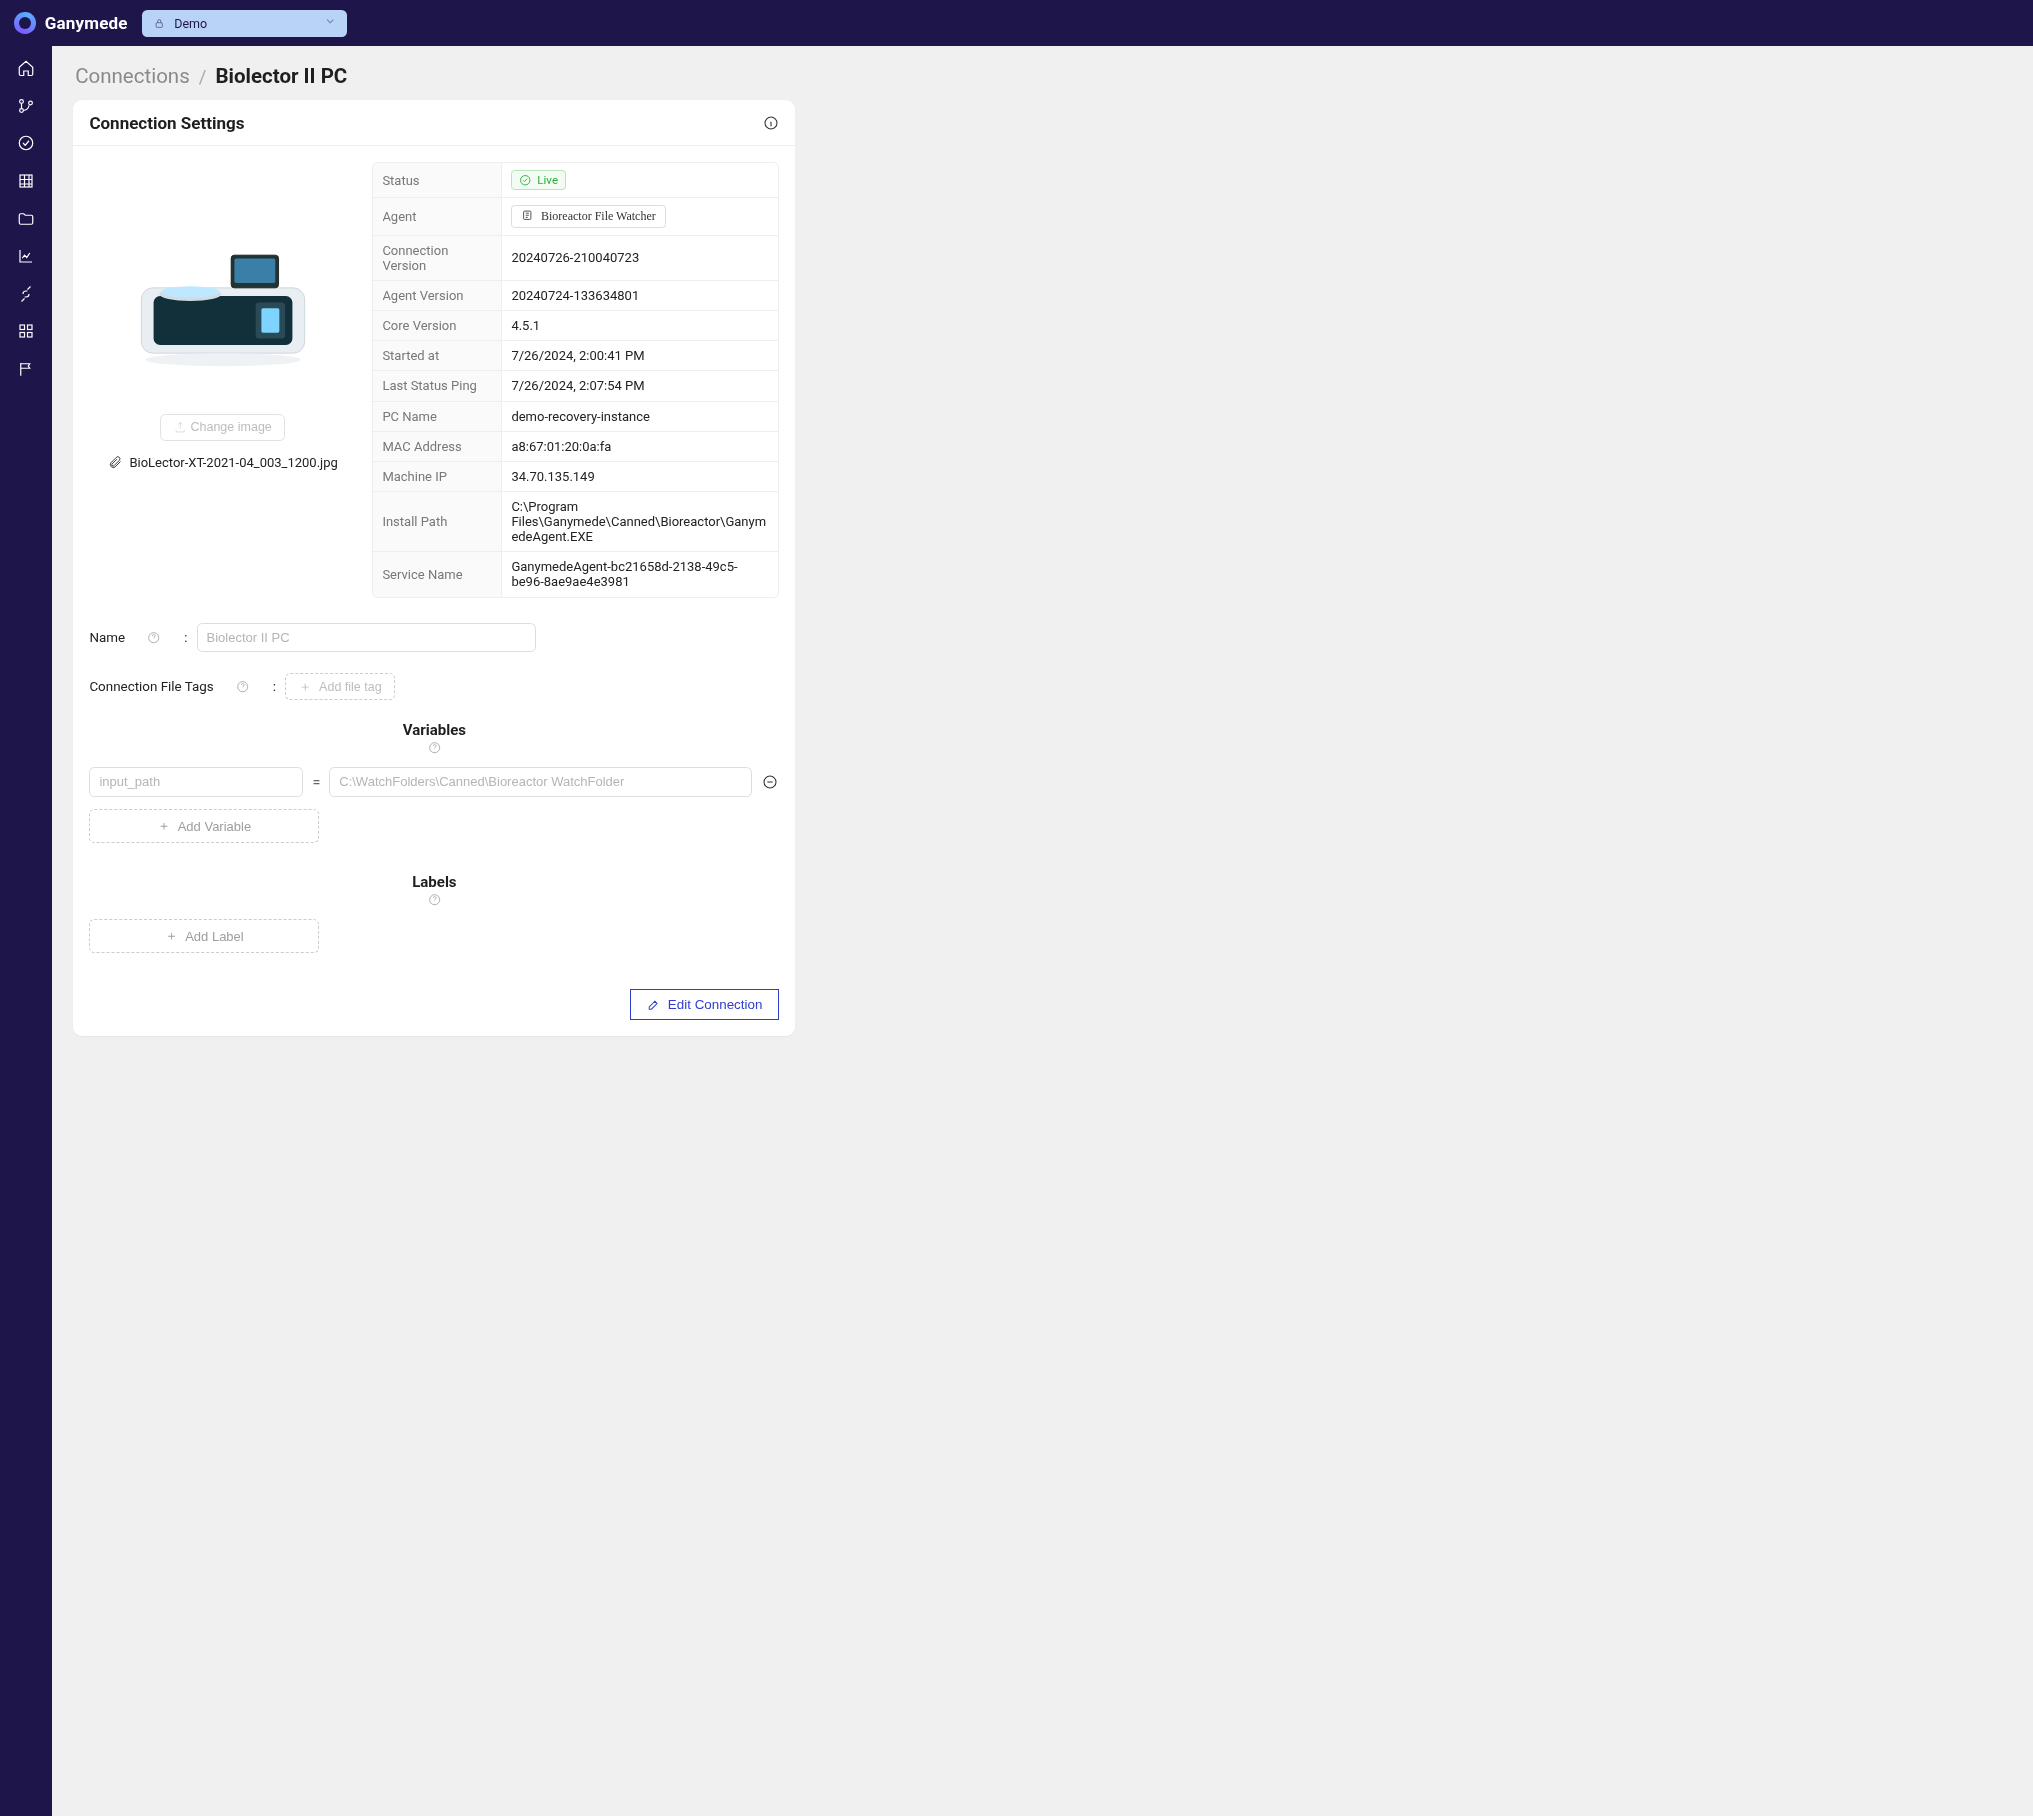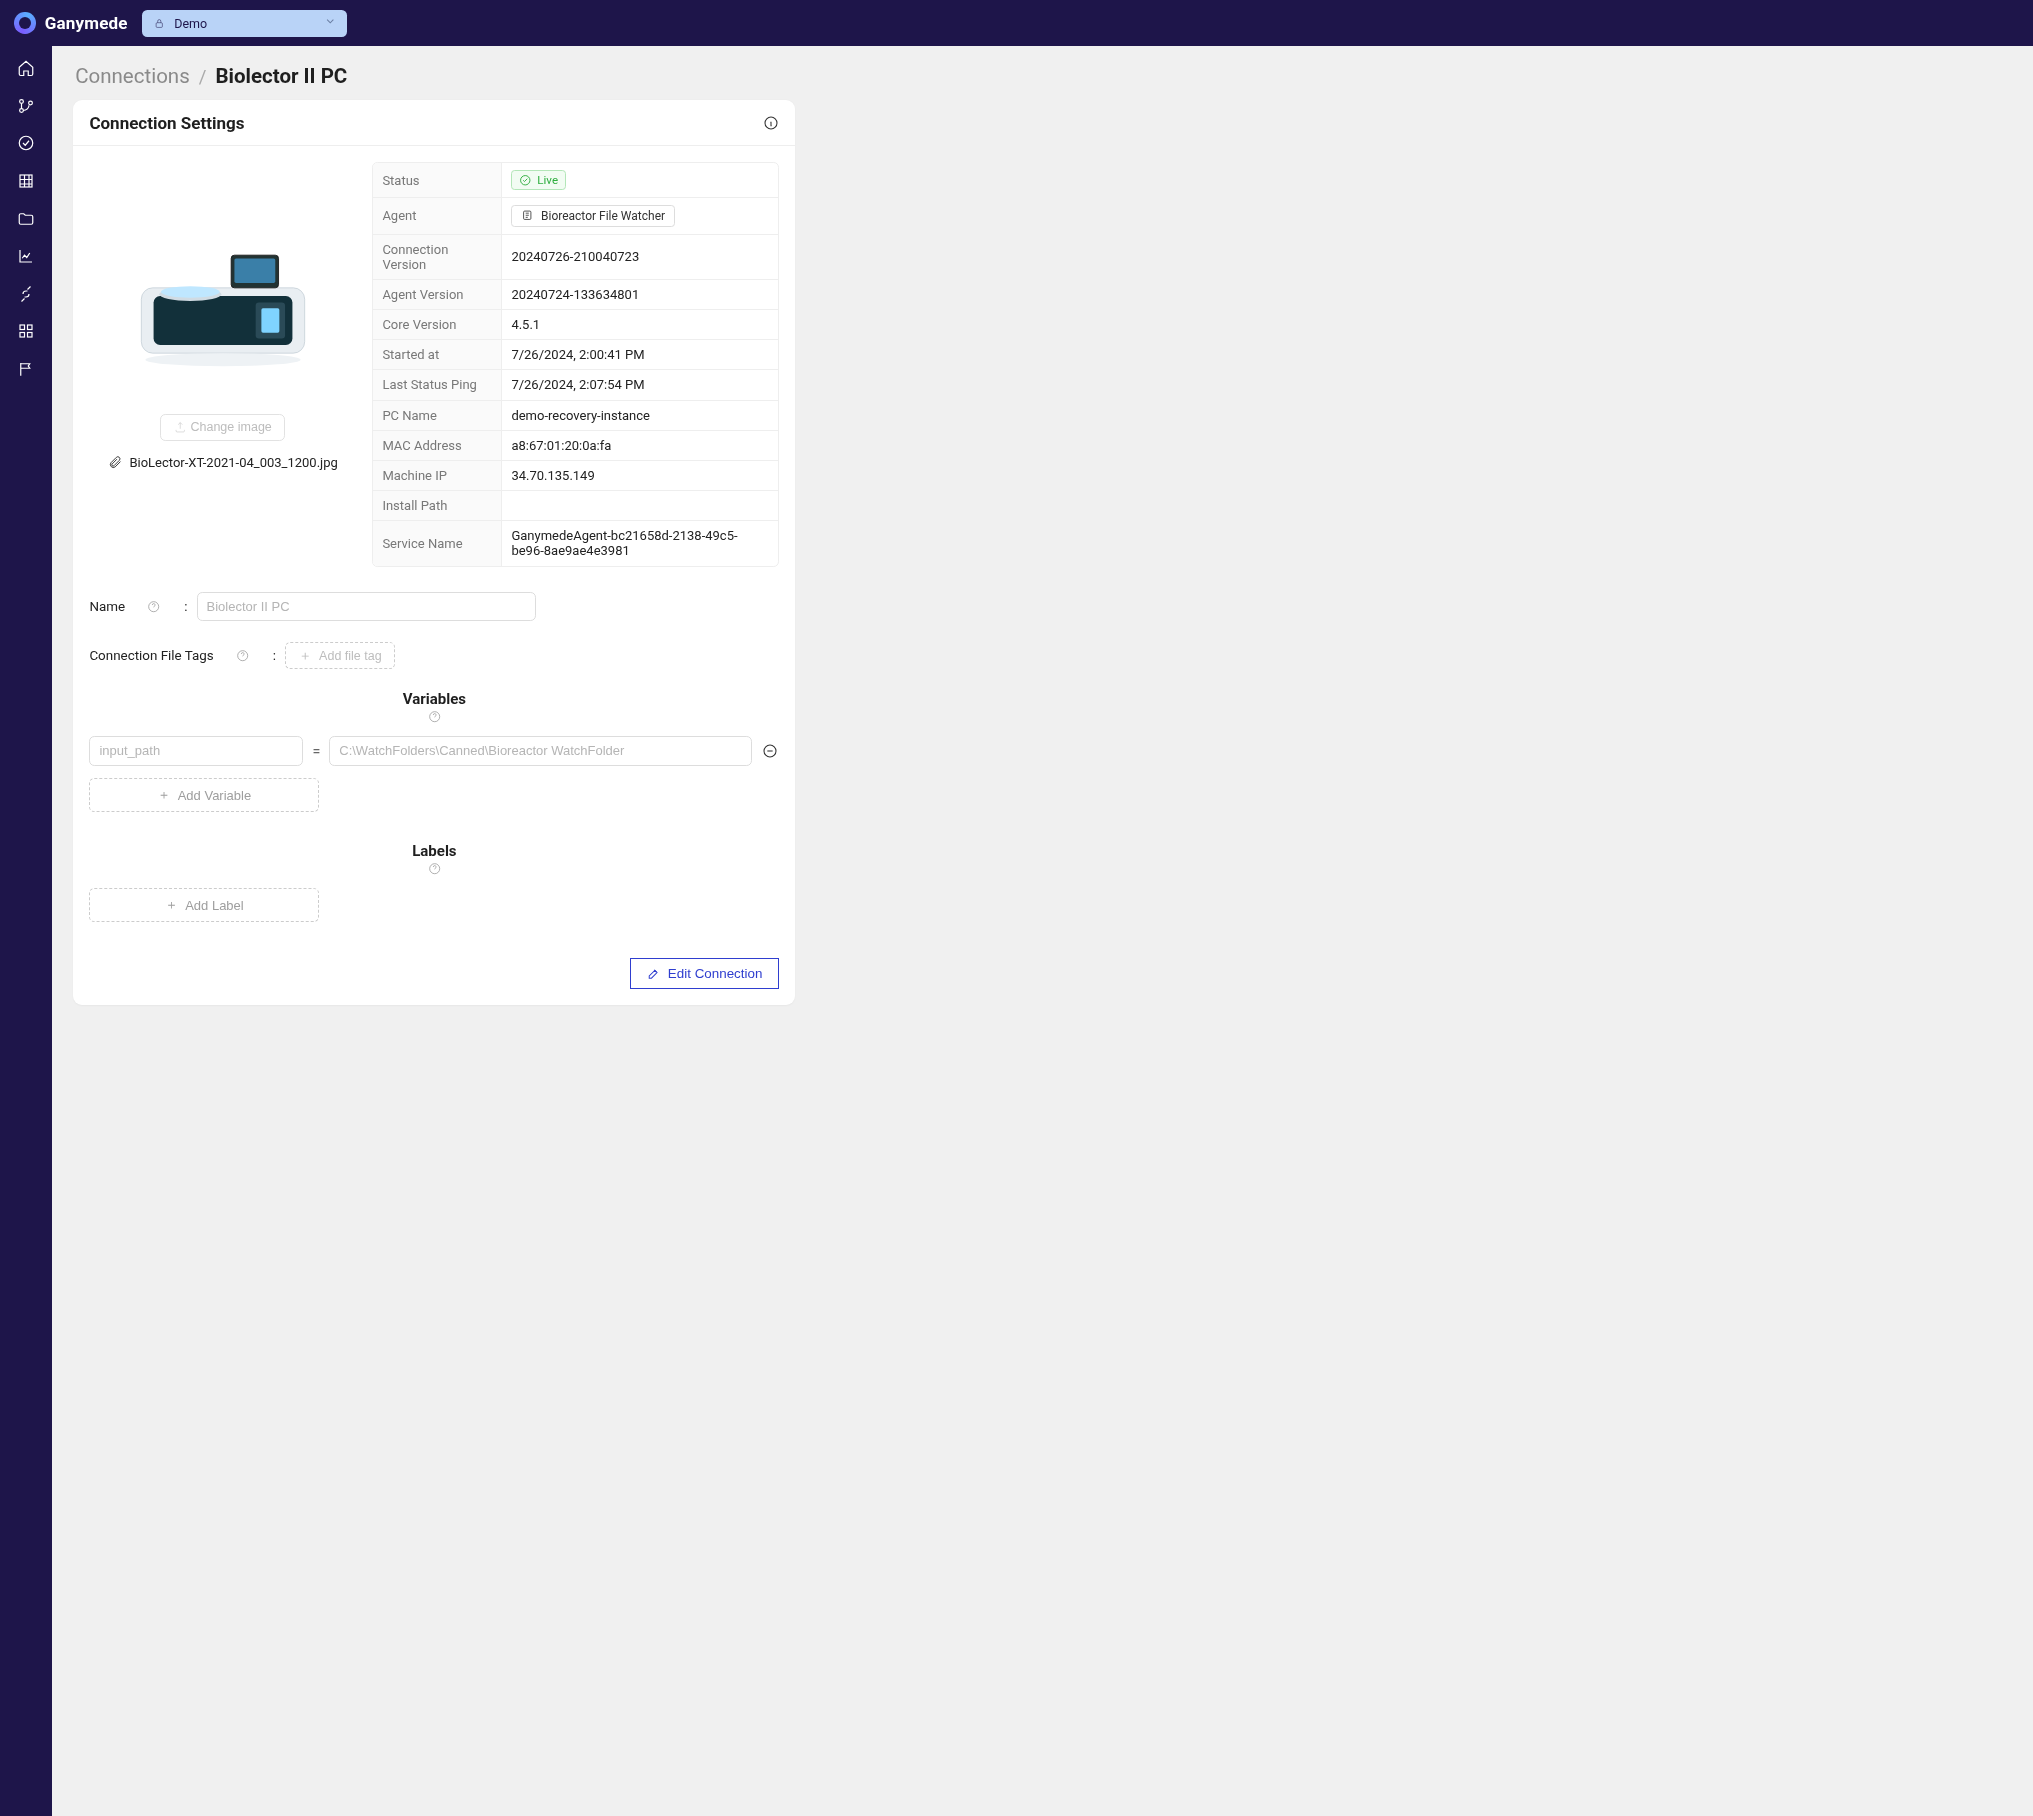--- a/index.html
+++ b/index.html
@@ -86,21 +86,21 @@
   .info-value { flex: 1; padding: 7.1px 9px; color: #222; word-break: break-word; display: flex; align-items: center; }
   .status-badge {
     display: inline-flex; align-items: center; gap: 5.3px;
     border: 0.9px solid #b3e6b8; background: #f2fcf3; color: #2fae3f;
     border-radius: 3.6px; padding: 1.8px 7.1px; font-size: 11.6px;
   }
   .status-badge svg { width: 12.5px; height: 12.5px; stroke: #2fae3f; fill: none; stroke-width: 1.8; }
   .agent-badge {
     display: inline-flex; align-items: flex-start; gap: 7.1px;
     border: 0.9px solid #ddd; background: #fff; color: #333;
-    border-radius: 3.6px; padding: 2.7px 9px; font-size: 12px; cursor: pointer;
+    border-radius: 3.6px; padding: 2.7px 9px; font-size: 12px; cursor: pointer; font-family: Liberation Serif, serif;
   }
   .agent-badge svg { width: 12.5px; height: 12.5px; stroke: #333; fill: none; stroke-width: 1.6; }
   .form-section { margin-top: 25px; }
   .form-row { display: flex; align-items: center; gap: 9px; margin-bottom: 21.4px; }
   .form-label { font-size: 13.4px; color: #222; display: flex; align-items: center; gap: 22px; }
   .help-icon { width: 13.4px; height: 13.4px; display: inline-flex; }
   .help-icon svg { width: 13.4px; height: 13.4px; stroke: #999; fill: none; stroke-width: 1.4; }
   .text-input {
     border: 0.9px solid #ddd; border-radius: 5.3px; padding: 6.2px 9px; font-size: 13px;
     width: 339px; color: #333;
@@ -317,20 +317,21 @@
               <div class="info-row">
                 <div class="info-label">MAC Address</div>
                 <div class="info-value">a8:67:01:20:0a:fa</div>
               </div>
               <div class="info-row">
                 <div class="info-label">Machine IP</div>
                 <div class="info-value">34.70.135.149</div>
               </div>
               <div class="info-row">
                 <div class="info-label">Install Path</div>
+                <div class="info-value">C:\Program Files\Ganymede\Canned\Bioreactor\GanymedeAgent.EXE</div>
               </div>
               <div class="info-row">
                 <div class="info-label">Service Name</div>
                 <div class="info-value">GanymedeAgent-bc21658d-2138-49c5-be96-8ae9ae4e3981</div>
               </div>
             </div>
           </div>
 
           <div class="form-section">
             <div class="form-row">

